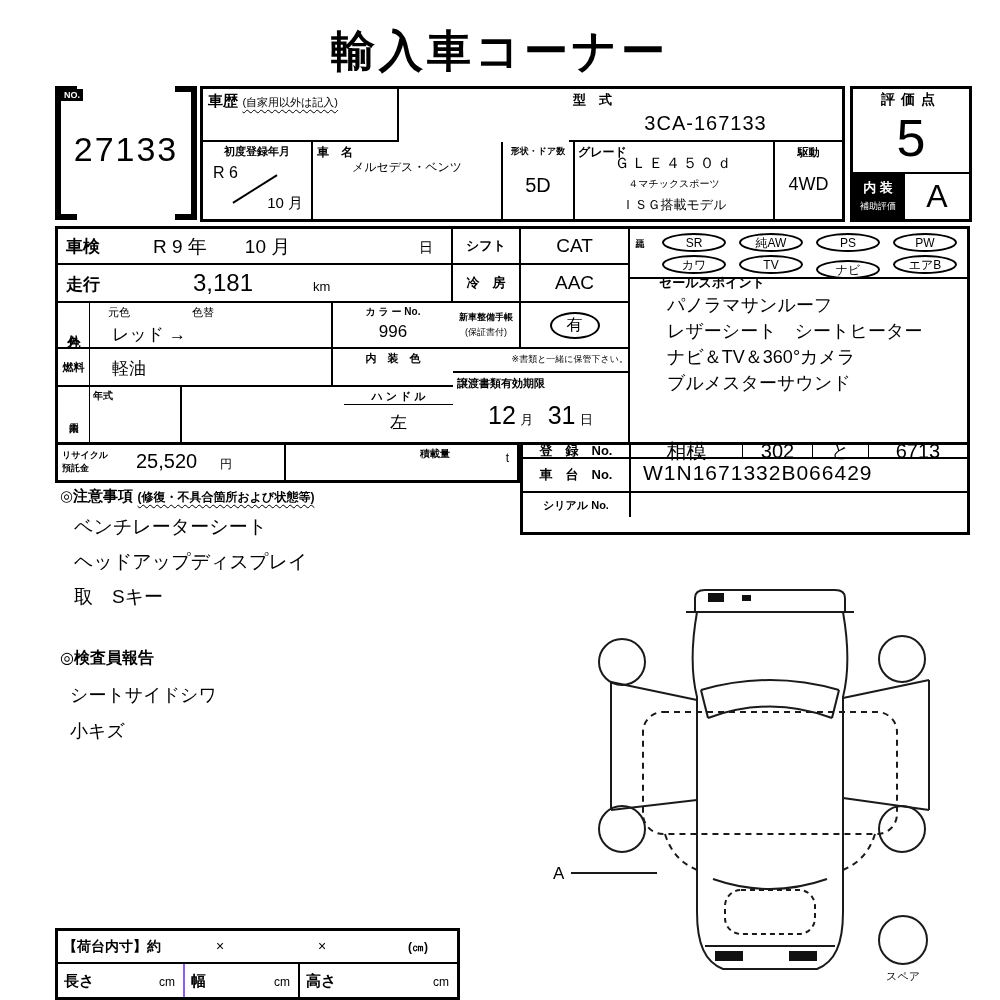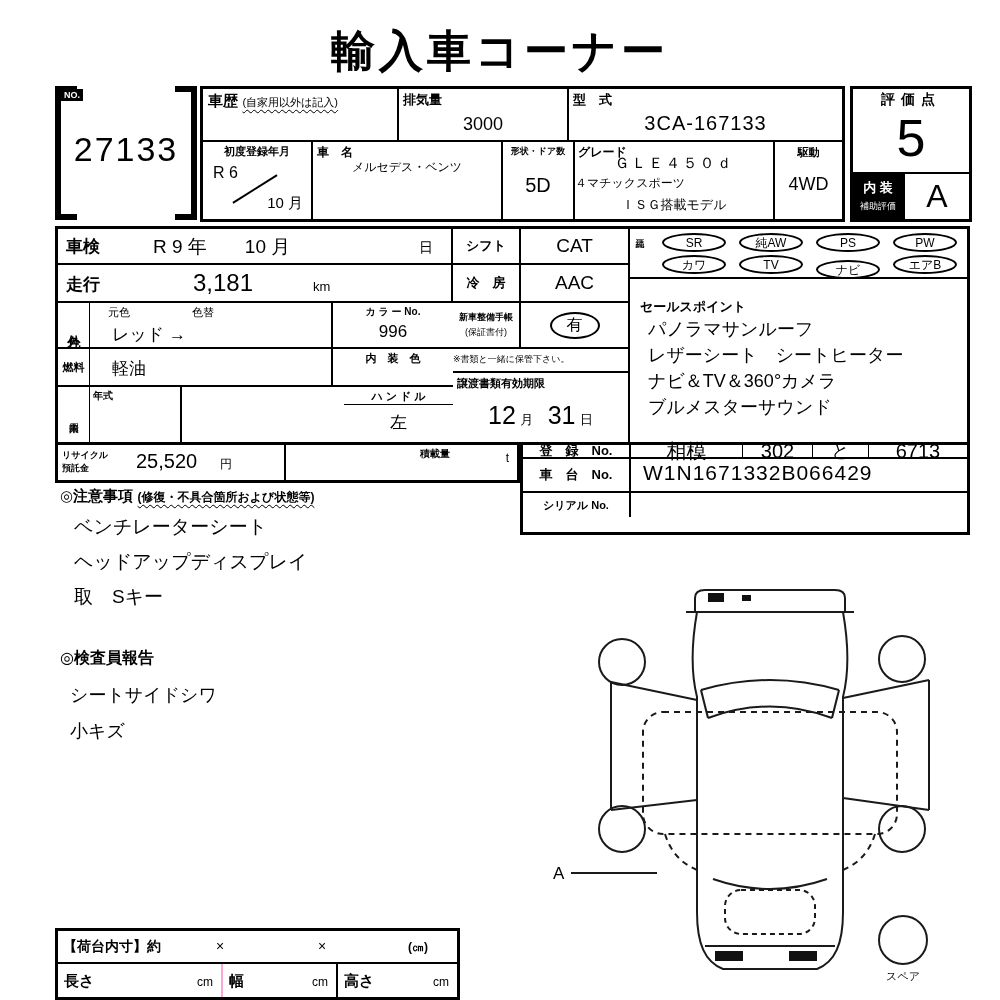--- a/index.html
+++ b/index.html
@@ -32,24 +32,20 @@
     <div class="abs bold blackbox" style="left:6px;top:3px;font-size:9px;padding:1px 3px;">NO.</div>
     <div class="abs" style="left:6px;top:44px;width:130px;text-align:center;font-size:34px;letter-spacing:2px;">27133</div>
   </div>
 
   <div class="abs" style="left:200px;top:86px;width:645px;height:136px;border:3px solid #000;">
 
     <div class="cell" style="left:0;top:0;width:196px;height:53px;border-right:2px solid #000;border-bottom:2px solid #000;padding:3px 5px;">
       <span class="bold" style="font-size:15px;">車歴</span>
       <span class="wavy" style="font-size:11px;">(自家用以外は記入)</span>
     </div>
-    <div class="cell" style="left:196px;top:0;width:170px;height:53px;border-right:2px solid #000;border-bottom:2px solid #000;">
-      <span class="abs bold" style="left:4px;top:2px;font-size:13px;">排気量</span>
-      <div style="text-align:center;padding-top:25px;font-size:18px;">3000</div>
-    </div>
     <div class="cell" style="left:366px;top:0;width:273px;height:53px;border-bottom:2px solid #000;">
       <span class="abs bold" style="left:4px;top:2px;font-size:13px;">型　式</span>
       <div style="text-align:center;padding-top:23px;font-size:20px;letter-spacing:1px;">3CA-167133</div>
     </div>
 
     <div class="cell" style="left:0;top:53px;width:110px;height:77px;border-right:2px solid #000;">
       <div class="bold" style="text-align:center;font-size:11px;padding-top:2px;">初度登録年月</div>
       <span class="abs" style="left:10px;top:22px;font-size:16px;">R 6</span>
       <div class="abs" style="left:26px;top:46px;width:52px;border-top:2px solid #000;transform:rotate(-32deg);"></div>
       <span class="abs" style="right:8px;bottom:6px;font-size:15px;">10 月</span>
@@ -59,21 +55,21 @@
       <div style="text-align:center;padding-top:17px;font-size:12px;">メルセデス・ベンツ</div>
     </div>
     <div class="cell" style="left:300px;top:53px;width:72px;height:77px;border-right:2px solid #000;">
       <div class="bold" style="text-align:center;font-size:9px;padding-top:3px;">形状・ドア数</div>
       <div style="text-align:center;font-size:20px;padding-top:16px;">5D</div>
     </div>
     <div class="cell" style="left:372px;top:53px;width:200px;height:77px;border-right:2px solid #000;">
       <span class="abs bold" style="left:3px;top:2px;font-size:12px;">グレード</span>
       <div style="padding-top:10px;">
         <div style="text-align:center;font-size:15px;line-height:21px;letter-spacing:2px;">ＧＬＥ４５０ｄ</div>
-        <div style="text-align:left;font-size:12px;line-height:21px;">４マチックスポーツ</div>
+        <div style="text-align:center;font-size:10px;line-height:21px;">４マチックスポーツ</div>
         <div style="text-align:center;font-size:13px;line-height:21px;">ＩＳＧ搭載モデル</div>
       </div>
     </div>
     <div class="cell" style="left:572px;top:53px;width:67px;height:77px;">
       <div class="bold" style="text-align:center;font-size:11px;padding-top:3px;">駆動</div>
       <div style="text-align:center;font-size:18px;padding-top:14px;">4WD</div>
     </div>
   </div>
 
   <div class="abs" style="left:850px;top:86px;width:122px;height:136px;border:3px solid #000;">
@@ -145,21 +141,21 @@
       <span style="font-size:19px;">AAC</span>
     </div>
     <div class="cell" style="left:395px;top:74px;width:68px;height:46px;border-right:2px solid #000;border-bottom:2px solid #000;">
       <div class="bold" style="text-align:center;font-size:9px;padding-top:8px;">新車整備手帳</div>
       <div style="text-align:center;font-size:9px;padding-top:2px;">(保証書付)</div>
     </div>
     <div class="cell ctr" style="left:463px;top:74px;width:109px;height:46px;border-right:2px solid #000;border-bottom:2px solid #000;">
       <span class="ellipse-val">有</span>
     </div>
     <div class="cell" style="left:395px;top:120px;width:177px;height:24px;border-right:2px solid #000;border-bottom:2px solid #000;">
-      <div style="text-align:left;font-size:9px;line-height:21px;">※書類と一緒に保管下さい。</div>
+      <div style="text-align:right;font-size:9px;line-height:21px;">※書類と一緒に保管下さい。</div>
     </div>
     <div class="cell" style="left:395px;top:144px;width:177px;height:69px;border-right:2px solid #000;">
       <span class="abs bold" style="left:4px;top:3px;font-size:11px;">譲渡書類有効期限</span>
       <div class="abs" style="left:0;top:28px;width:100%;text-align:center;">
         <span style="font-size:25px;">12</span>
         <span style="font-size:13px;">月</span>
         <span style="font-size:25px;padding-left:10px;">31</span>
         <span style="font-size:13px;">日</span>
       </div>
     </div>
@@ -168,21 +164,21 @@
       <span class="abs vtext" style="left:3px;top:3px;font-size:9px;height:44px;">純正品</span>
       <span class="oval" style="left:32px;top:4px;">SR</span>
       <span class="oval" style="left:109px;top:4px;">純AW</span>
       <span class="oval" style="left:186px;top:4px;">PS</span>
       <span class="oval" style="left:263px;top:4px;">PW</span>
       <span class="oval" style="left:32px;top:26px;">カワ</span>
       <span class="oval" style="left:109px;top:26px;">TV</span>
       <span class="oval" style="left:186px;top:31px;">ナビ</span>
       <span class="oval" style="left:263px;top:26px;">エアB</span>
     </div>
-    <div class="cell" style="left:572px;top:64px;width:337px;height:163px;">
+    <div class="cell" style="left:572px;top:40px;width:337px;height:163px;padding-left:19px;">
       <div class="bold" style="padding:5px 0 0 10px;font-size:13px;">セールスポイント</div>
       <div style="padding-left:18px;font-size:18px;line-height:26px;">パノラマサンルーフ</div>
       <div style="padding-left:18px;font-size:18px;line-height:26px;">レザーシート　シートヒーター</div>
       <div style="padding-left:18px;font-size:18px;line-height:26px;">ナビ＆TV＆360°カメラ</div>
       <div style="padding-left:18px;font-size:18px;line-height:26px;">ブルメスターサウンド</div>
     </div>
   </div>
 
   <div class="abs" style="left:55px;top:445px;width:465px;height:38px;border:3px solid #000;border-top:none;">
     <div class="cell" style="left:0;top:0;width:228px;height:35px;border-right:2px solid #000;">
@@ -278,21 +274,21 @@
   </svg>
 
   <div class="abs" style="left:55px;top:928px;width:405px;height:72px;border:3px solid #000;">
     <div class="cell" style="left:0;top:0;width:399px;height:33px;border-bottom:2px solid #000;">
       <span class="abs bold" style="left:5px;top:7px;font-size:14px;">【荷台内寸】約</span>
       <span class="abs" style="left:158px;top:7px;font-size:14px;">×</span>
       <span class="abs" style="left:260px;top:7px;font-size:14px;">×</span>
       <span class="abs bold" style="left:350px;top:8px;font-size:12px;">(㎝)</span>
     </div>
     <div class="cell" style="left:0;top:33px;width:399px;height:33px;display:flex;">
-      <div style="width:165px;border-right:2px solid #f9a8d4;position:relative;">
+      <div style="width:127px;border-right:2px solid #8b5cf6;position:relative;">
         <span class="abs bold" style="left:6px;top:8px;font-size:15px;">長さ</span>
         <span class="abs" style="right:8px;top:11px;font-size:12px;">cm</span>
       </div>
       <div style="width:115px;border-right:2px solid #000;position:relative;">
         <span class="abs bold" style="left:6px;top:8px;font-size:15px;">幅</span>
         <span class="abs" style="right:8px;top:11px;font-size:12px;">cm</span>
       </div>
       <div style="flex:1;position:relative;">
         <span class="abs bold" style="left:6px;top:8px;font-size:15px;">高さ</span>
         <span class="abs" style="right:8px;top:11px;font-size:12px;">cm</span>

